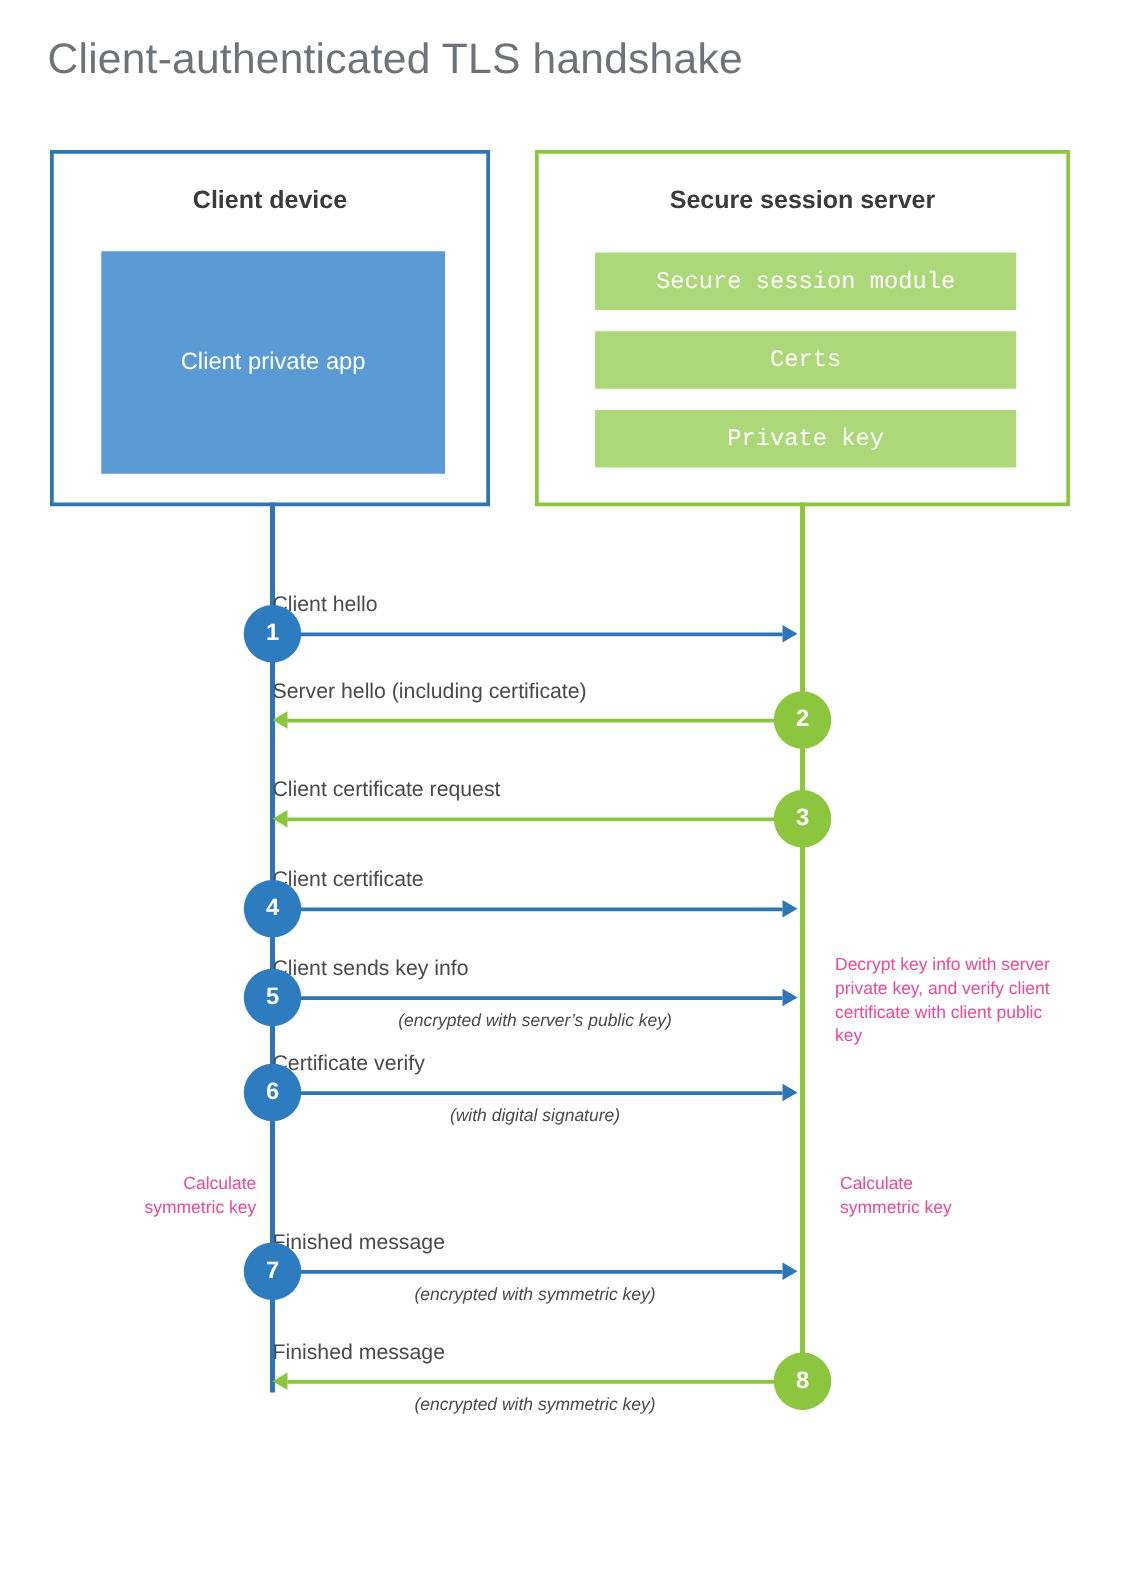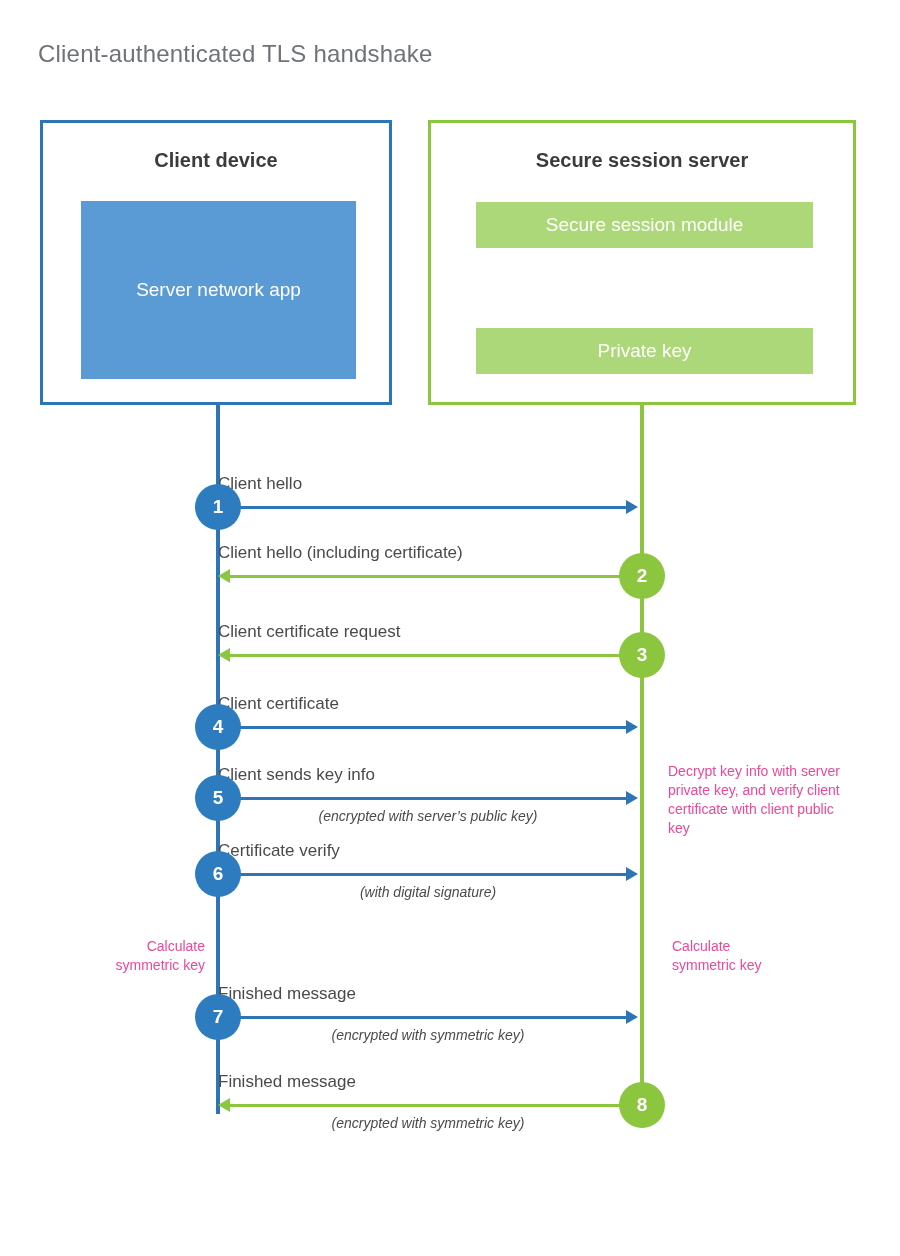--- a/index.html
+++ b/index.html
@@ -12,22 +12,22 @@
     height: 1256px;
     position: relative;
     font-family: "Liberation Sans", sans-serif;
     overflow: hidden;
   }
 
   
   #diagram-title {
     position: absolute;
     left: 38px;
-    top: 40px;
-    font-size: 24px;
+    top: 28px;
+    font-size: 34px;
     font-weight: 400;
     color: #6f7378;
     letter-spacing: 0.2px;
     white-space: nowrap;
     text-align: right;
   }
 
   
   .party-box {
     position: absolute;
@@ -84,20 +84,21 @@
     left: 45px;
     width: 337px;
     height: 46px;
     background: #add87a;
     color: #ffffff;
     font-size: 19px;
     display: flex;
     align-items: center;
     justify-content: center;
     box-sizing: border-box;
+    font-family: Liberation Mono, monospace;
   }
   #server-bar-0 { top: 79px; }
   #server-bar-1 { top: 142px; }
   #server-bar-2 { top: 205px; }
 
   
   .lifeline {
     position: absolute;
     width: 4px;
   }
@@ -193,43 +194,44 @@
   #annotation-client-symkey  { left: 60px;  top: 937px; width: 145px; text-align: right; }
   #annotation-server-symkey  { left: 672px; top: 937px; width: 175px; text-align: left; }
 </style>
 </head>
 <body>
 
 <div id="diagram-title">Client-authenticated TLS handshake</div>
 
 <div id="client-box" class="party-box">
   <div class="party-title">Client device</div>
-  <div id="client-app-block">Server network app</div>
+  <div id="client-app-block">Client private app</div>
 </div>
 
 <div id="server-box" class="party-box">
   <div class="party-title">Secure session server</div>
   <div id="server-bar-0" class="server-bar">Secure session module</div>
+  <div id="server-bar-1" class="server-bar">Certs</div>
   <div id="server-bar-2" class="server-bar">Private key</div>
 </div>
 
 <div id="client-lifeline" class="lifeline"></div>
 <div id="server-lifeline" class="lifeline"></div>
 
 <div id="messages-layer">
     <div class="msg-row dir-right" style="top: 507px;">
       <div class="arrow-line"></div>
       <div class="arrow-head to-right"></div>
       <div class="msg-label">Client hello</div>
       <div class="step-badge on-client">1</div>
     </div>
     <div class="msg-row dir-left" style="top: 576px;">
       <div class="arrow-line"></div>
       <div class="arrow-head to-left"></div>
-      <div class="msg-label">Client hello (including certificate)</div>
+      <div class="msg-label">Server hello (including certificate)</div>
       <div class="step-badge on-server">2</div>
     </div>
     <div class="msg-row dir-left" style="top: 655px;">
       <div class="arrow-line"></div>
       <div class="arrow-head to-left"></div>
       <div class="msg-label">Client certificate request</div>
       <div class="step-badge on-server">3</div>
     </div>
     <div class="msg-row dir-right" style="top: 727px;">
       <div class="arrow-line"></div>

